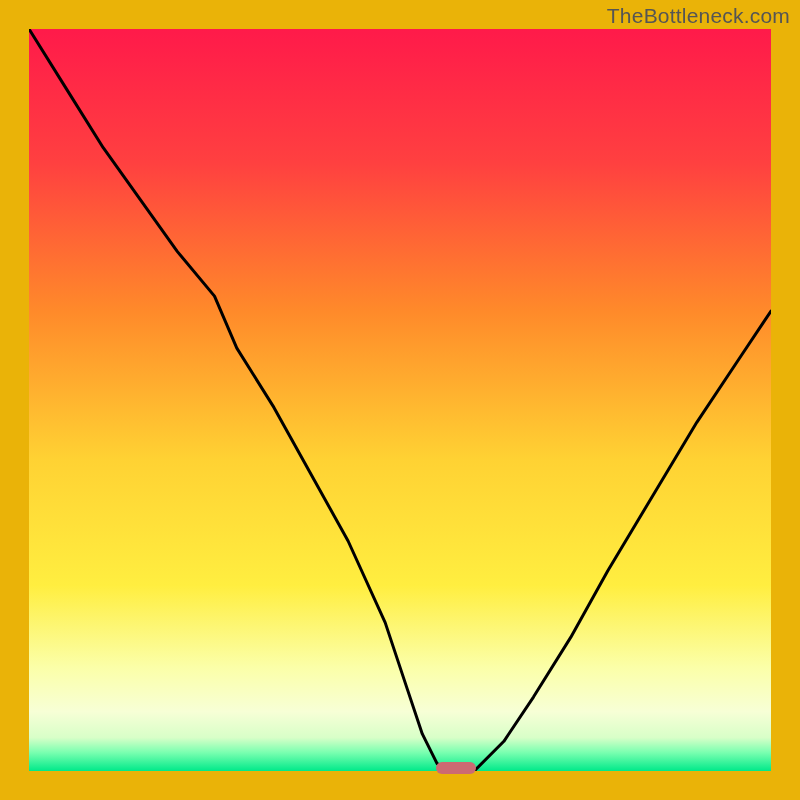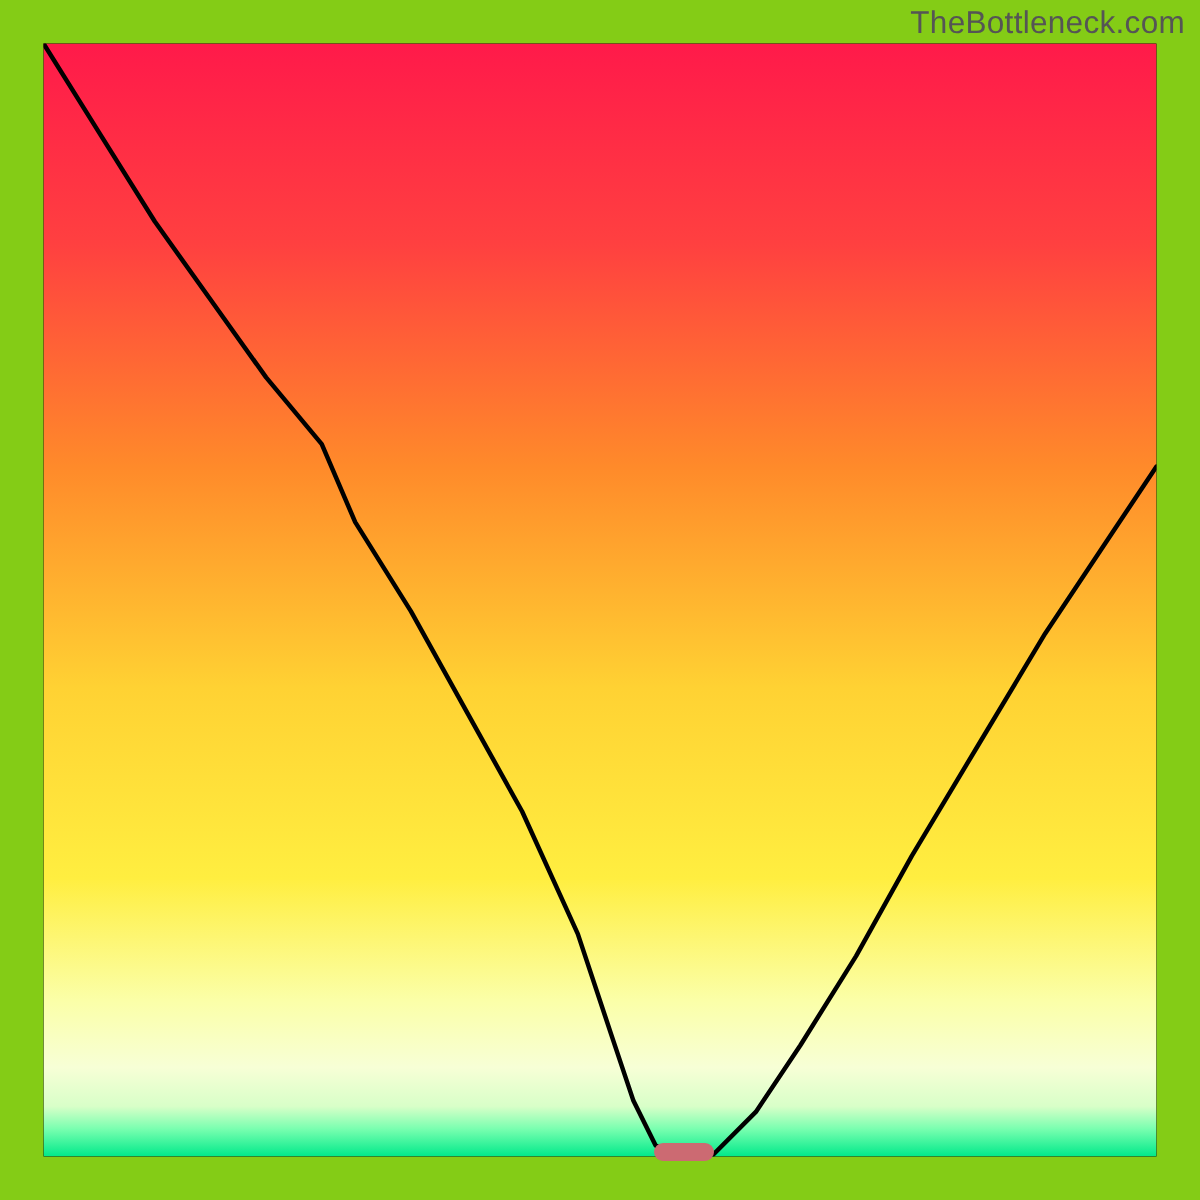--- a/index.html
+++ b/index.html
@@ -8,21 +8,21 @@
     width: 800px;
     height: 800px;
     overflow: hidden;
     background: #000;
     font-family: Arial, Helvetica, sans-serif;
   }
   .wrap {
     position: relative;
     width: 800px;
     height: 800px;
-    background: #84cc16;
+    background: #eab308;
     text-decoration: underline;
   }
   .watermark {
     position: absolute;
     top: 4px;
     right: 10px;
     color: #555;
     font-size: 21px;
     font-weight: 500;
     letter-spacing: 0.2px;

